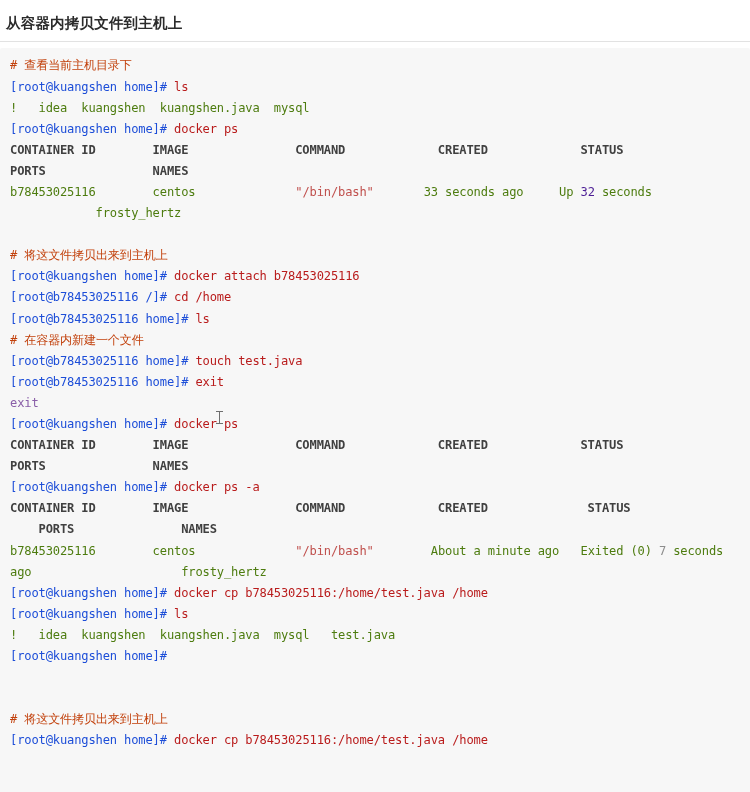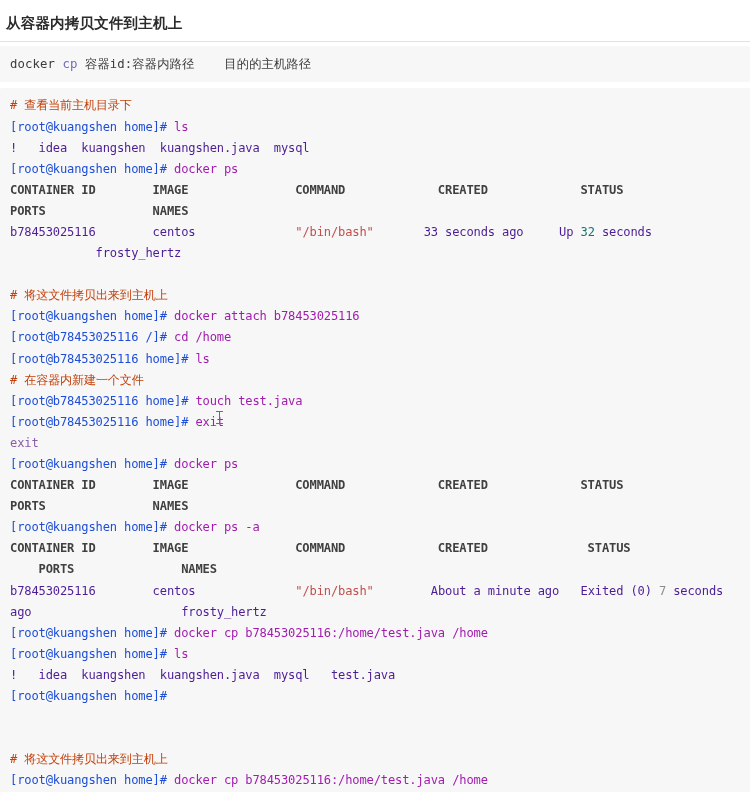--- a/index.html
+++ b/index.html
@@ -58,25 +58,25 @@
     letter-spacing: -0.15px;
   }
   pre.term.single {
     font-size: 12.3px;
     line-height: 16px;
     letter-spacing: 0.1px;
   }
 
   
   .t-prompt   { color: #1d4ed8; }
-  .t-cmd      { color: #a21caf; }
+  .t-cmd      { color: #b91c1c; }
   .t-comment  { color: #c2410c; }
   .t-str      { color: #c0504d; }
-  .t-num      { color: #0f766e; }
-  .t-out      { color: #4c1d95; }
+  .t-num      { color: #4c1d95; }
+  .t-out      { color: #4d7c0f; }
   .t-hdr      { color: #404040; font-weight: bold; }
   .t-exit     { color: #8a5fa8; }
   .t-kw       { color: #6b6bbf; }
   .t-plain    { color: #3b3b3b; }
   .t-dim      { color: #8d8d8d; }
 
   
   .ibeam {
     position: absolute;
     left: 216px;
@@ -91,23 +91,20 @@
 </style>
 </head>
 <body>
 
 <div>
 
   <h1 class="page-title">从容器内拷贝文件到主机上</h1>
 
   <div class="title-rule"></div>
 
-  <div class="code-block first">
-    <pre class="term single"><span class="t-plain">docker </span><span class="t-kw">cp</span><span class="t-plain"> 容器id:容器内路径    目的的主机路径</span></pre>
-  </div>
 
   <div class="code-block main">
     <pre class="term" id="transcript"><span class="t-comment"># 查看当前主机目录下</span>
 <span class="t-prompt">[root@kuangshen home]#</span><span class="t-cmd"> ls</span>
 <span class="t-out">!   idea  kuangshen  kuangshen.java  mysql</span>
 <span class="t-prompt">[root@kuangshen home]#</span><span class="t-cmd"> docker ps</span>
 <span class="t-hdr">CONTAINER ID        IMAGE               COMMAND             CREATED             STATUS</span>
 <span class="t-hdr">PORTS               NAMES</span>
 <span class="t-out">b78453025116        centos              </span><span class="t-str">"/bin/bash"</span><span class="t-out">       </span><span class="t-out">33 seconds ago</span><span class="t-out">     Up </span><span class="t-num">32</span><span class="t-out"> seconds</span>
 <span class="t-out">            frosty_hertz</span>

